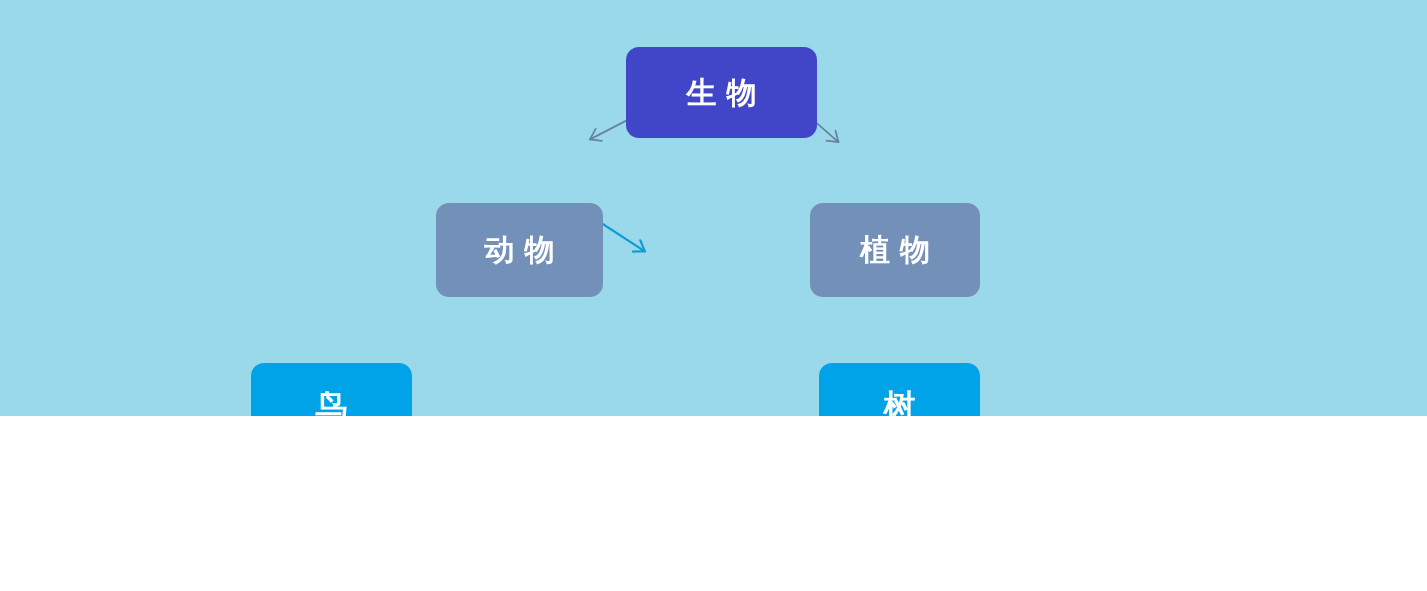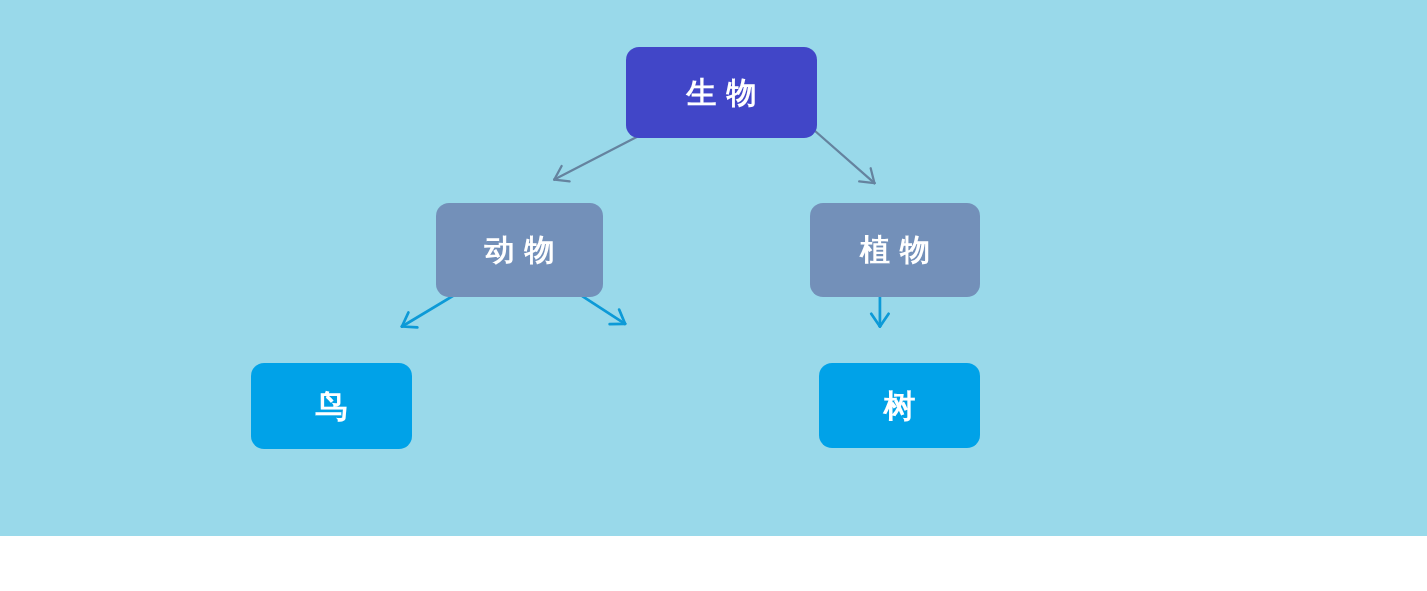--- a/index.html
+++ b/index.html
@@ -38,21 +38,21 @@
     padding-left: 10px; 
     line-height: 1;
   }
   .level-1 .node-label { font-size: 30px; }
   .level-2 .node-label { font-size: 30px; }
   .level-3 .node-label { font-size: 32px; }
 </style>
 </head>
 <body>
 
-<div class="canvas" style="width: 1427px; height: 536px; background: rgb(153, 217, 234);">
+<div class="canvas" style="width: 1427px; height: 416px; background: rgb(153, 217, 234);">
   <svg id="edge-layer" xmlns="http://www.w3.org/2000/svg" viewBox="0 0 1427 591">
       <g stroke="#65839f" stroke-width="2.5" stroke-linecap="round" fill="none">
         <line x1="656" y1="137" x2="538" y2="198"></line>
         <line x1="538" y1="198" x2="546.0558072768935" y2="183.02989749141474"></line>
         <line x1="538" y1="198" x2="554.8718048942894" y2="200.08379452178733"></line>
       </g>
       <g stroke="#65839f" stroke-width="2.5" stroke-linecap="round" fill="none">
         <line x1="817" y1="137" x2="891" y2="202"></line>
         <line x1="891" y1="202" x2="874.1237642353159" y2="199.95239984010618"></line>
         <line x1="891" y1="202" x2="886.7932084857439" y2="185.52872484731122"></line>

